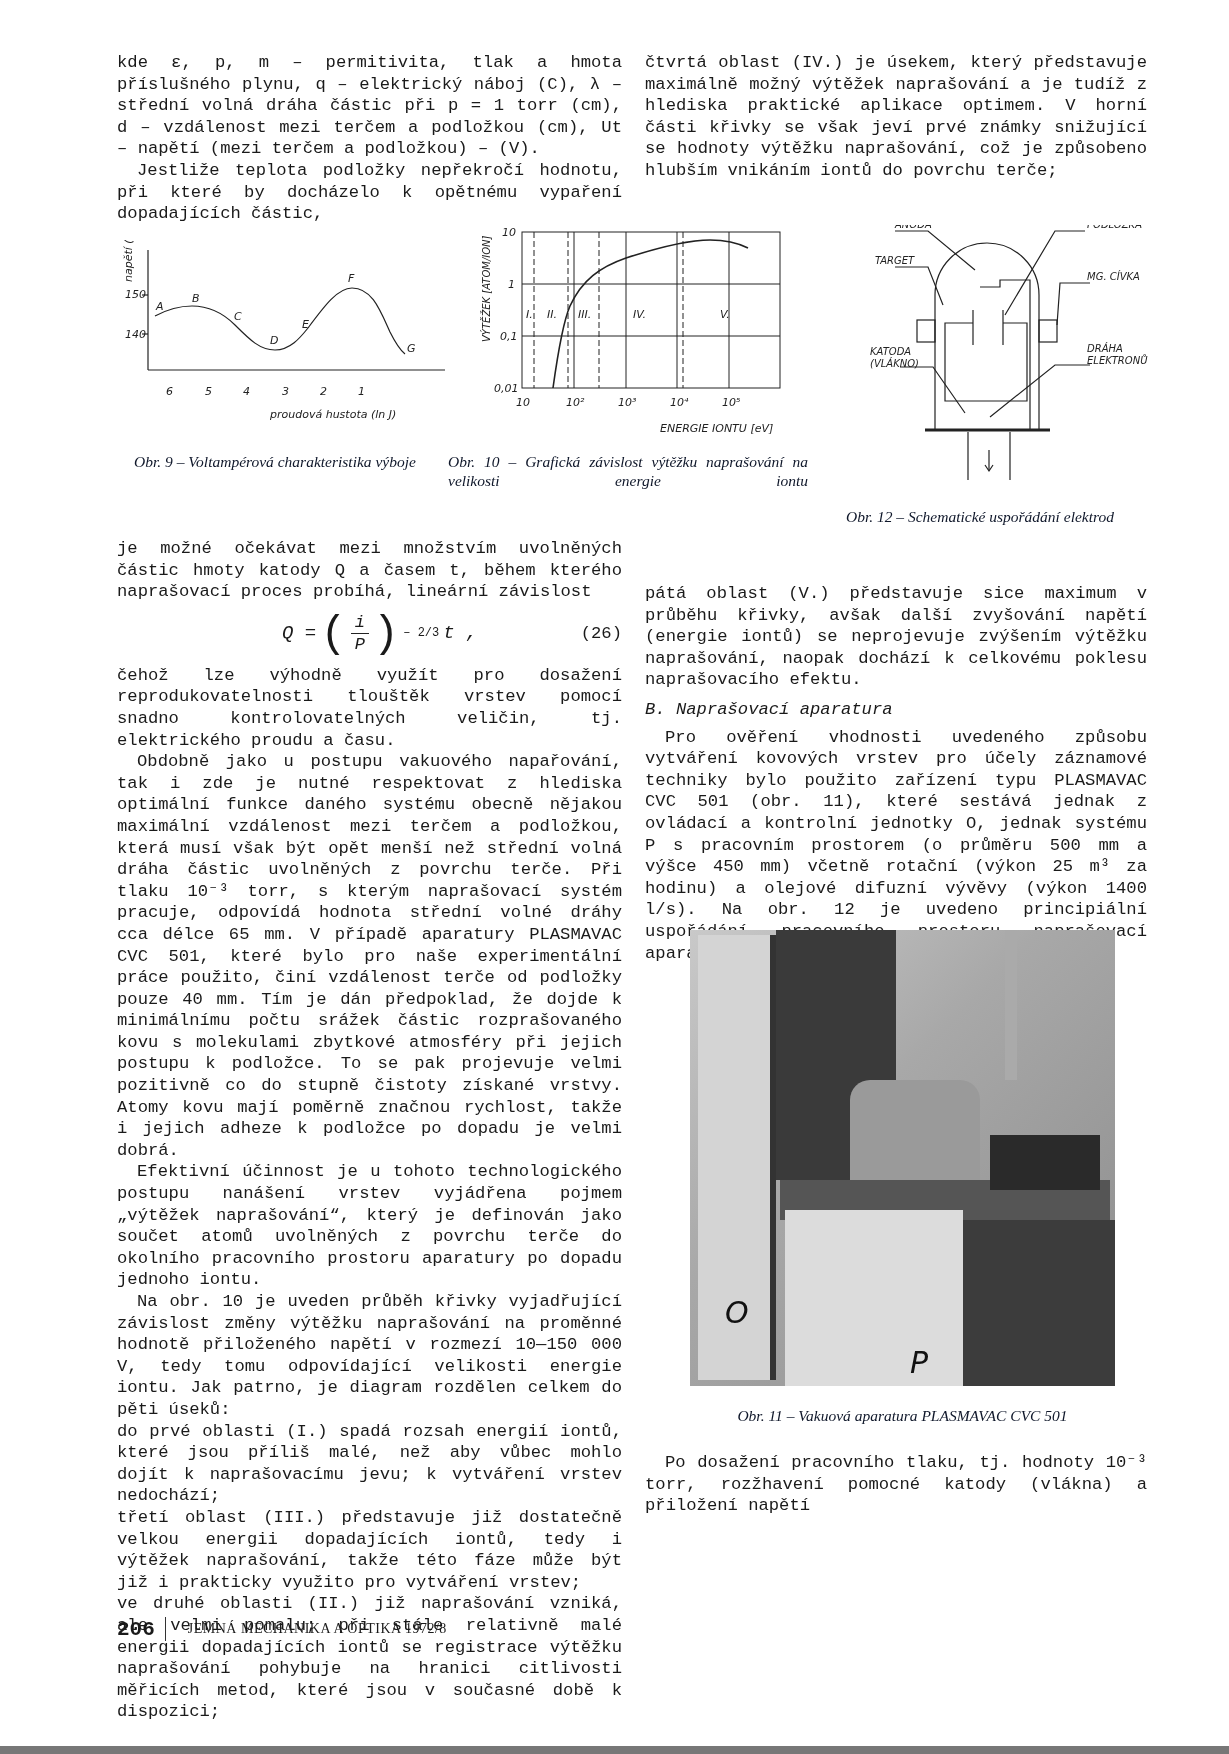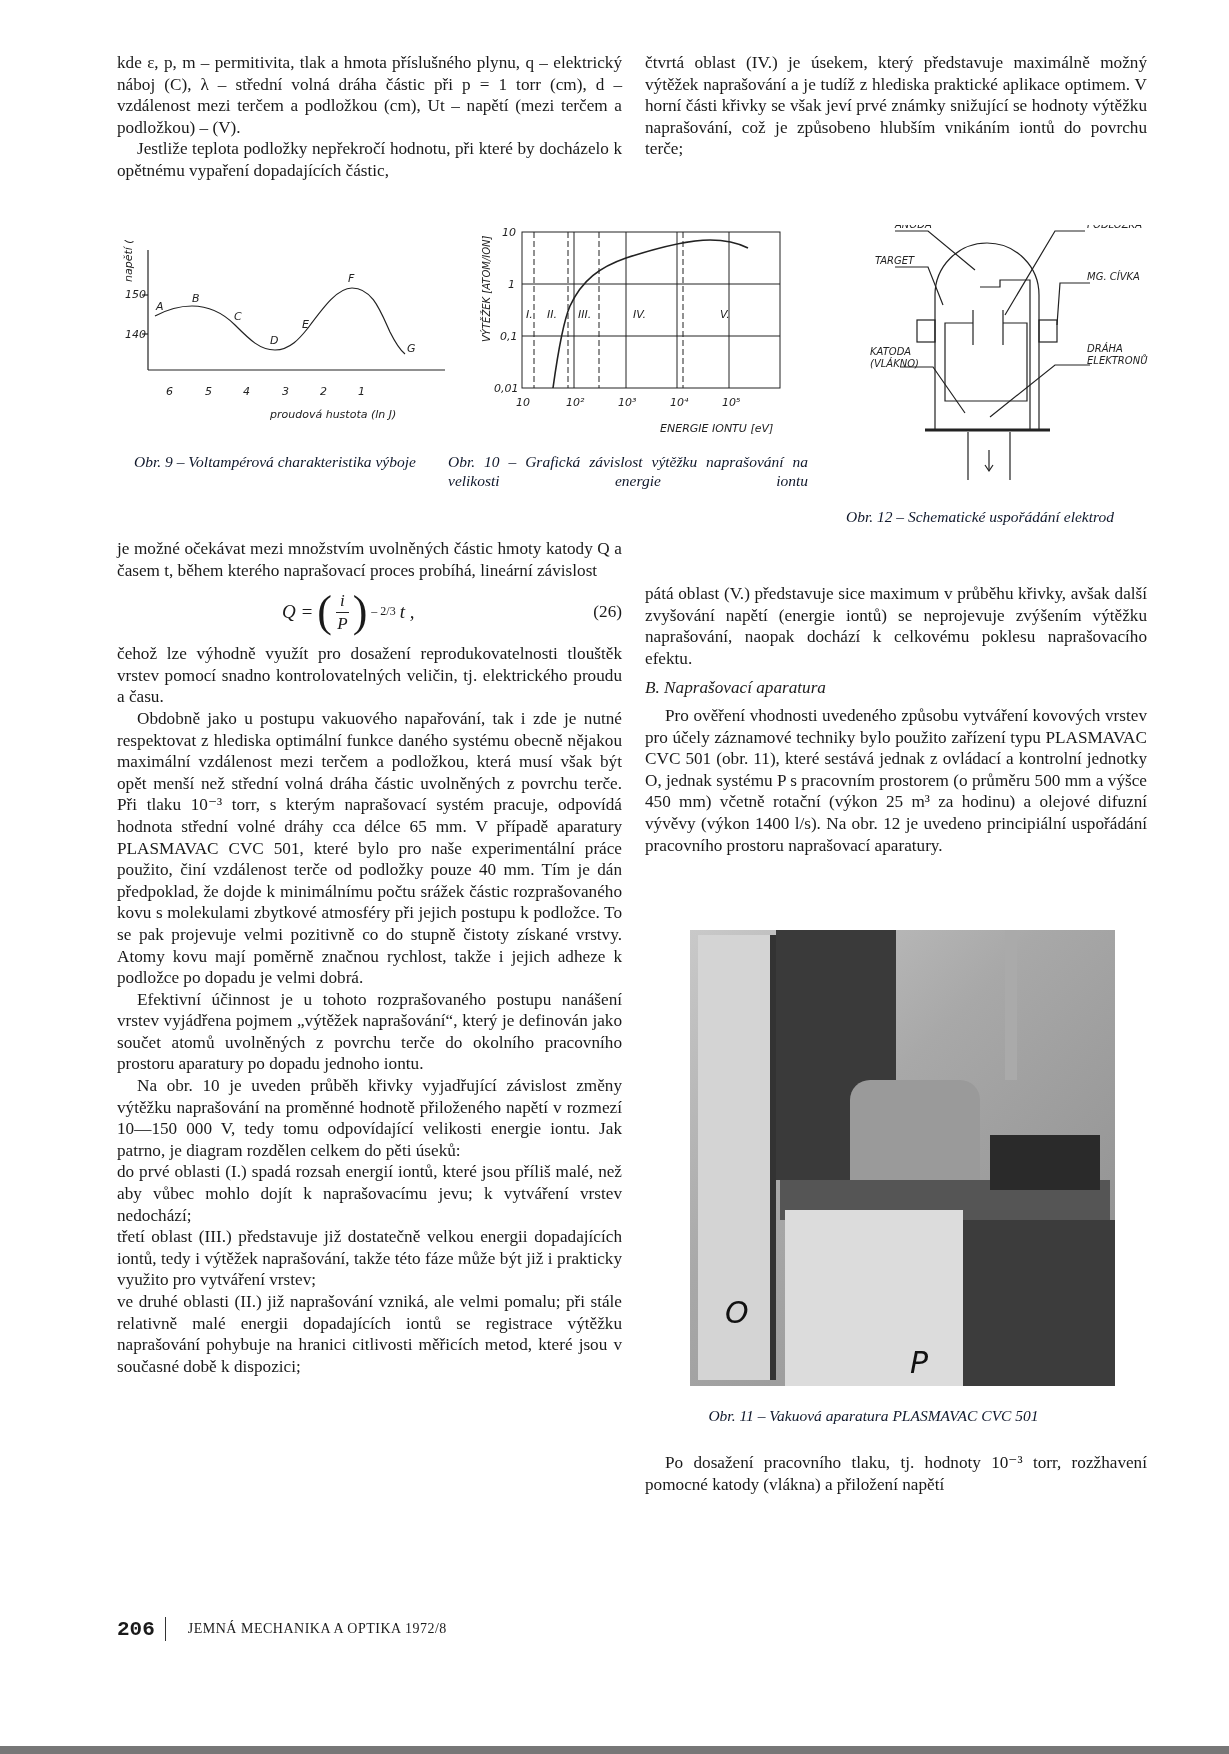--- a/index.html
+++ b/index.html
@@ -1,18 +1,18 @@
 <!DOCTYPE html>
 <html><head>
 <meta charset="utf-8">
 <style>
   html, body { margin: 0; padding: 0; background: #ffffff; }
   body { width: 1229px; height: 1754px; position: relative; overflow: hidden;
          font-family: "Liberation Serif", "DejaVu Serif", serif; color: #1a1a1a; }
-  .col { position: absolute; font-size: 17.2px; line-height: 21.6px; text-align: justify; }
+  .col { position: absolute; font-size: 17.2px; line-height: 21.6px; text-align: justify; font-family: Liberation Mono, monospace; }
   .col p { margin: 0; }
   .indent { text-indent: 20px; }
   .left { left: 117px; width: 505px; }
   .right { left: 645px; width: 502px; }
   .caption { position: absolute; font-style: italic; font-size: 15.5px; line-height: 19px; text-align: center; color: #0f172a; }
   .fig { position: absolute; }
   .fig svg { display: block; }
   .eq { display: flex; align-items: center; justify-content: space-between; height: 62px; padding-left: 165px; }
   .eq .formula { font-size: 19px; display: flex; align-items: center; gap: 4px; font-style: italic; }
   .frac { display: inline-flex; flex-direction: column; align-items: center; font-size: 17px; }
@@ -159,21 +159,21 @@
           <span>P</span>
         </span>
       <span class="paren">)</span>
       <span class="exp">– 2/3</span>
       <span>t ,</span>
     </span>
     <span>(26)</span>
   </div>
   <p>čehož lze výhodně využít pro dosažení reprodukovatelnosti tlouštěk vrstev pomocí snadno kontrolovatelných veličin, tj. elektrického proudu a času.</p>
   <p class="indent">Obdobně jako u postupu vakuového napařování, tak i zde je nutné respektovat z hlediska optimální funkce daného systému obecně nějakou maximální vzdálenost mezi terčem a podložkou, která musí však být opět menší než střední volná dráha částic uvolněných z povrchu terče. Při tlaku 10⁻³ torr, s kterým naprašovací systém pracuje, odpovídá hodnota střední volné dráhy cca délce 65 mm. V případě aparatury PLASMAVAC CVC 501, které bylo pro naše experimentální práce použito, činí vzdálenost terče od podložky pouze 40 mm. Tím je dán předpoklad, že dojde k minimálnímu počtu srážek částic rozprašovaného kovu s molekulami zbytkové atmosféry při jejich postupu k podložce. To se pak projevuje velmi pozitivně co do stupně čistoty získané vrstvy. Atomy kovu mají poměrně značnou rychlost, takže i jejich adheze k podložce po dopadu je velmi dobrá.</p>
-  <p class="indent">Efektivní účinnost je u tohoto rozprašovaného postupu nanášení vrstev vyjádřena pojmem „výtěžek naprašování“, který je definován jako součet atomů uvolněných z povrchu terče do okolního pracovního prostoru aparatury po dopadu jednoho iontu.</p>
+  <p class="indent">Efektivní účinnost je u tohoto technologického postupu nanášení vrstev vyjádřena pojmem „výtěžek naprašování“, který je definován jako součet atomů uvolněných z povrchu terče do okolního pracovního prostoru aparatury po dopadu jednoho iontu.</p>
   <p class="indent">Na obr. 10 je uveden průběh křivky vyjadřující závislost změny výtěžku naprašování na proměnné hodnotě přiloženého napětí v rozmezí 10—150 000 V, tedy tomu odpovídající velikosti energie iontu. Jak patrno, je diagram rozdělen celkem do pěti úseků:</p>
   <p>do prvé oblasti (I.) spadá rozsah energií iontů, které jsou příliš malé, než aby vůbec mohlo dojít k naprašovacímu jevu; k vytváření vrstev nedochází;</p>
   <p>třetí oblast (III.) představuje již dostatečně velkou energii dopadajících iontů, tedy i výtěžek naprašování, takže této fáze může být již i prakticky využito pro vytváření vrstev;</p>
   <p>ve druhé oblasti (II.) již naprašování vzniká, ale velmi pomalu; při stále relativně malé energii dopadajících iontů se registrace výtěžku naprašování pohybuje na hranici citlivosti měřicích metod, které jsou v současné době k dispozici;</p>
 </div>
 
 <div class="col right" style="top:583px;">
   <p>pátá oblast (V.) představuje sice maximum v průběhu křivky, avšak další zvyšování napětí (energie iontů) se neprojevuje zvýšením výtěžku naprašování, naopak dochází k celkovému poklesu naprašovacího efektu.</p>
   <p class="section-head">B. Naprašovací aparatura</p>
   <p class="indent">Pro ověření vhodnosti uvedeného způsobu vytváření kovových vrstev pro účely záznamové techniky bylo použito zařízení typu PLASMAVAC CVC 501 (obr. 11), které sestává jednak z ovládací a kontrolní jednotky O, jednak systému P s pracovním prostorem (o průměru 500 mm a výšce 450 mm) včetně rotační (výkon 25 m³ za hodinu) a olejové difuzní vývěvy (výkon 1400 l/s). Na obr. 12 je uvedeno principiální uspořádání pracovního prostoru naprašovací aparatury.</p>
@@ -184,21 +184,21 @@
   <div style="position:absolute; left:86px; top:0; width:120px; height:250px; background:#3a3a3a;"></div>
   <div style="position:absolute; left:160px; top:150px; width:130px; height:110px; background:#9a9a9a; border-radius:20px 20px 4px 4px;"></div>
   <div style="position:absolute; left:90px; top:250px; width:330px; height:40px; background:#555;"></div>
   <div style="position:absolute; left:95px; top:280px; width:178px; height:176px; background:#dcdcdc;"></div>
   <div style="position:absolute; left:273px; top:290px; width:152px; height:166px; background:#3c3c3c;"></div>
   <div style="position:absolute; left:300px; top:205px; width:110px; height:55px; background:#2a2a2a;"></div>
   <div style="position:absolute; left:315px; top:0; width:12px; height:150px; background:#aaa;"></div>
   <span style="position:absolute; left:35px; top:365px; font-size:30px; font-family:'DejaVu Sans',sans-serif; font-style:italic; color:#111;">O</span>
   <span style="position:absolute; left:220px; top:415px; font-size:30px; font-family:'DejaVu Sans',sans-serif; font-style:italic; color:#111;">P</span>
 </div>
-<div class="caption" style="left:661px; top:1406px; width:425px;">Obr. 11 – Vakuová aparatura PLASMAVAC CVC 501</div>
+<div class="caption" style="left:690px; top:1406px; width:425px;">Obr. 11 – Vakuová aparatura PLASMAVAC CVC 501</div>
 
 <div class="col right" style="top:1452px;">
   <p class="indent">Po dosažení pracovního tlaku, tj. hodnoty 10⁻³ torr, rozžhavení pomocné katody (vlákna) a přiložení napětí</p>
 </div>
 
 <div class="footer">
   <span class="pg">206</span>
   <span class="sep"></span>
   <span class="jn">JEMNÁ MECHANIKA A OPTIKA 1972/8</span>
 </div>

